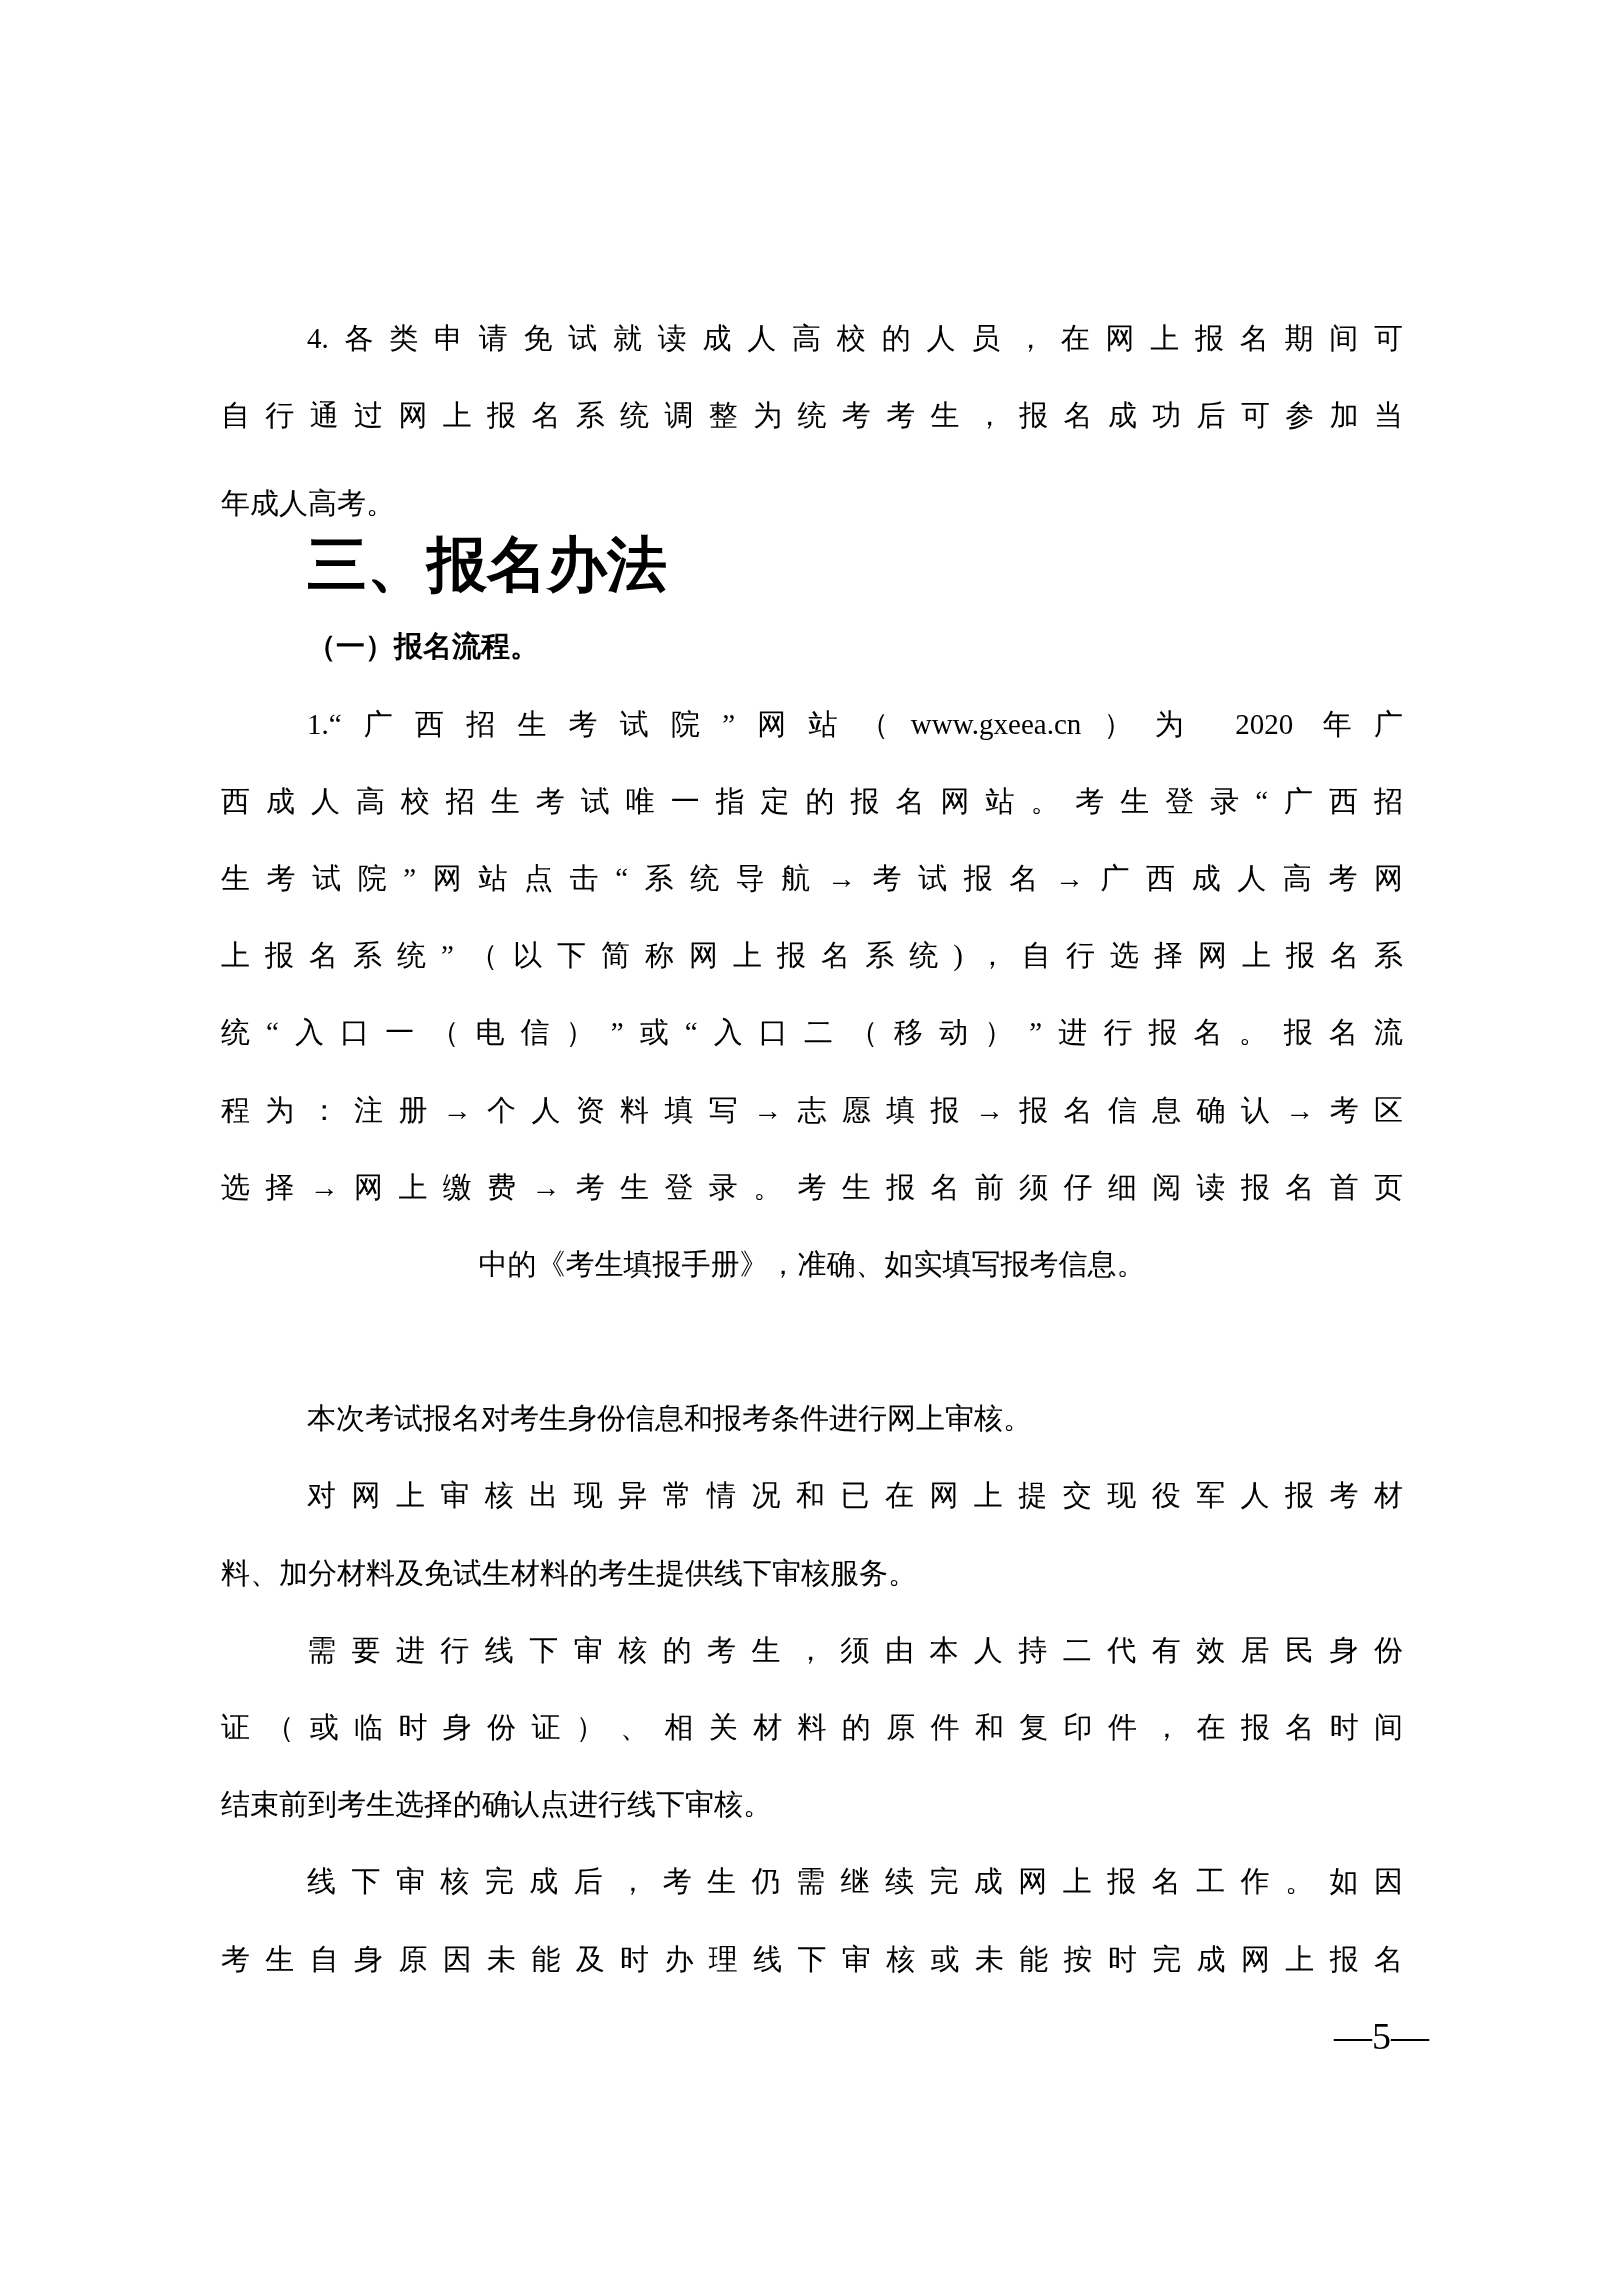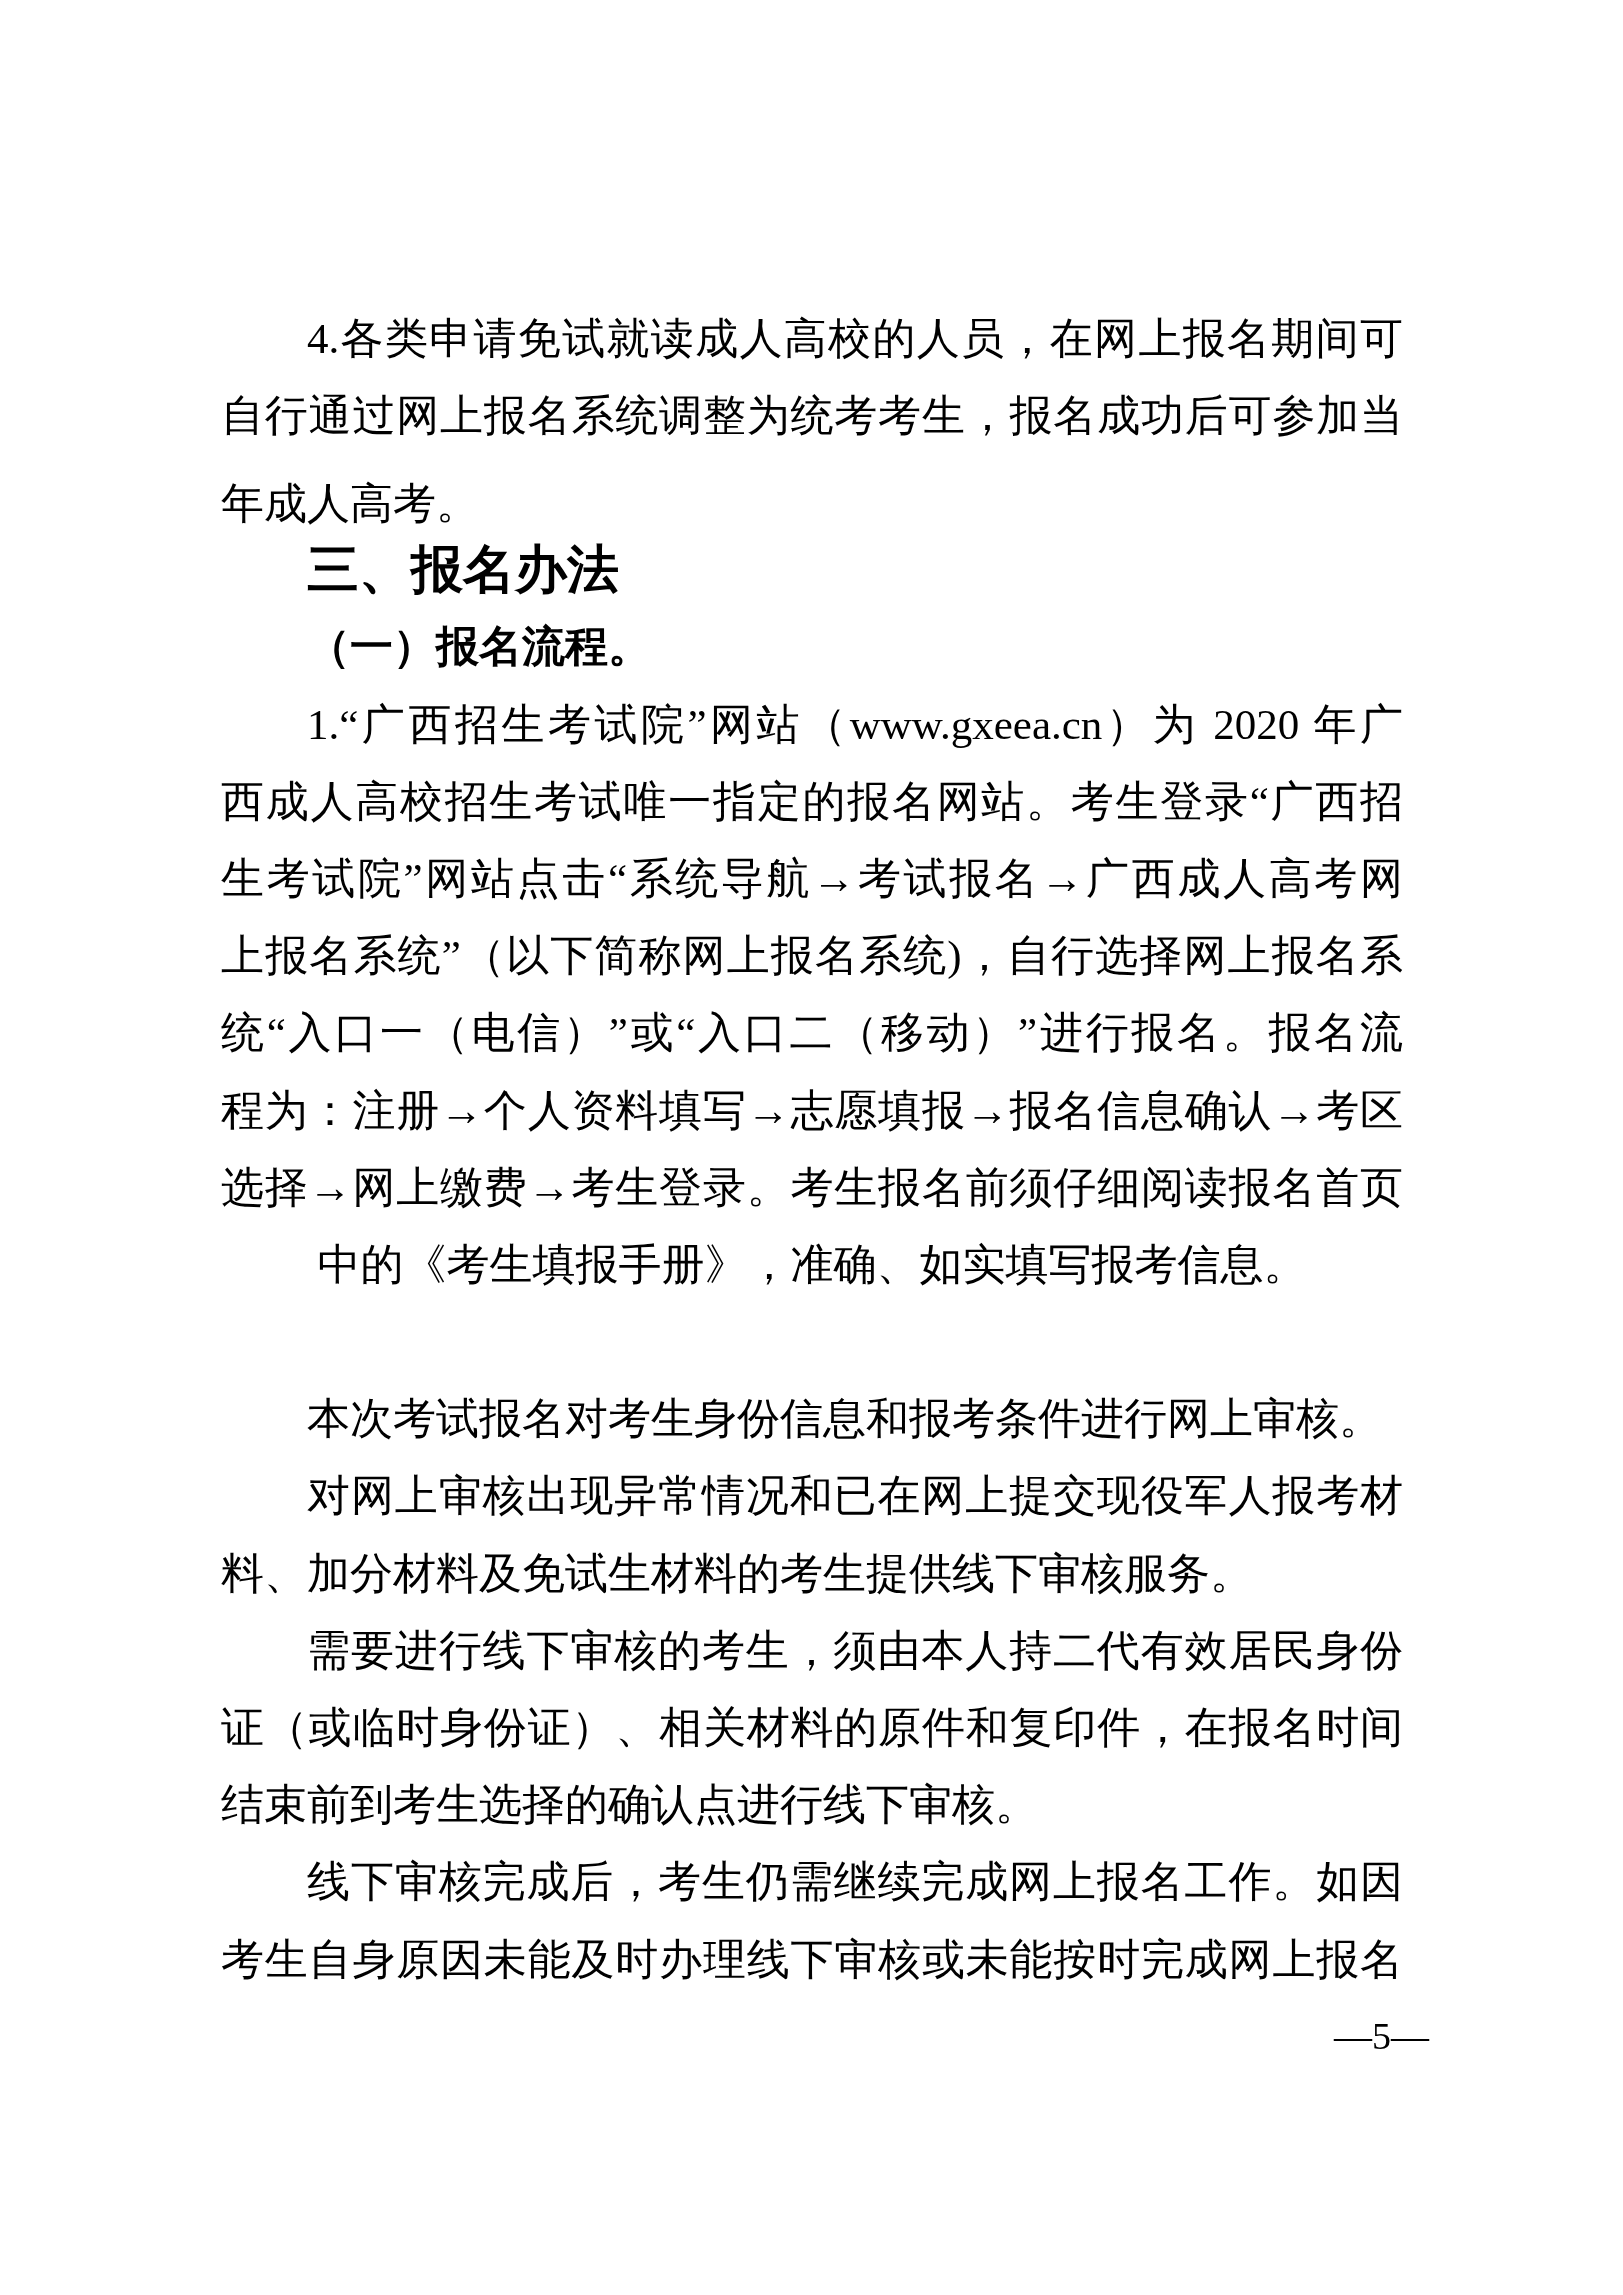--- a/index.html
+++ b/index.html
@@ -22,38 +22,38 @@
     top: 0;
     width: 100%;
     height: 100%;
   }
   .line {
     position: absolute;
     left: 221px;
     width: 1182px;
     height: 77px;
     line-height: 77px;
-    font-size: 43px;
+    font-size: 29px;
     font-family: "Liberation Serif", "DejaVu Serif", serif;
     white-space: nowrap;
     color: #000000;
   }
   .line.justify {
     white-space: normal;
     text-align: justify;
     text-align-last: justify;
     text-justify: inter-character;
   }
   .line.indent {
     text-indent: 86px;
   }
   .line.h1 {
-    font-family: Liberation Serif, serif;
+    font-family: Liberation Mono, monospace;
     font-weight: bold;
-    font-size: 52px;
+    font-size: 60px;
   }
   .line.h2 {
     font-family: "Liberation Serif", "DejaVu Serif", serif;
     font-weight: 600;
   }
   .page-number {
     position: absolute;
     left: 1308px;
     top: 2007px;
     width: 121px;

